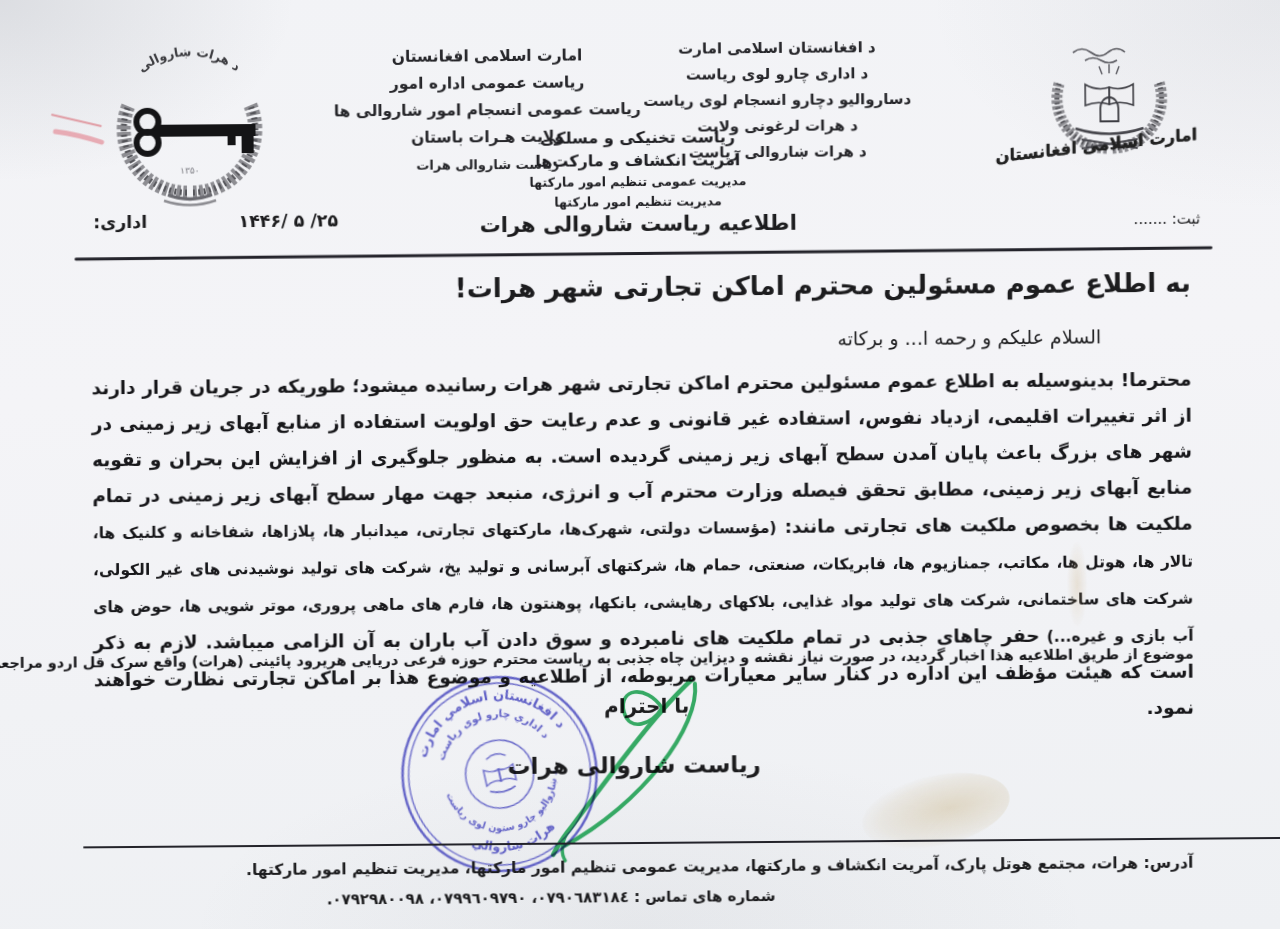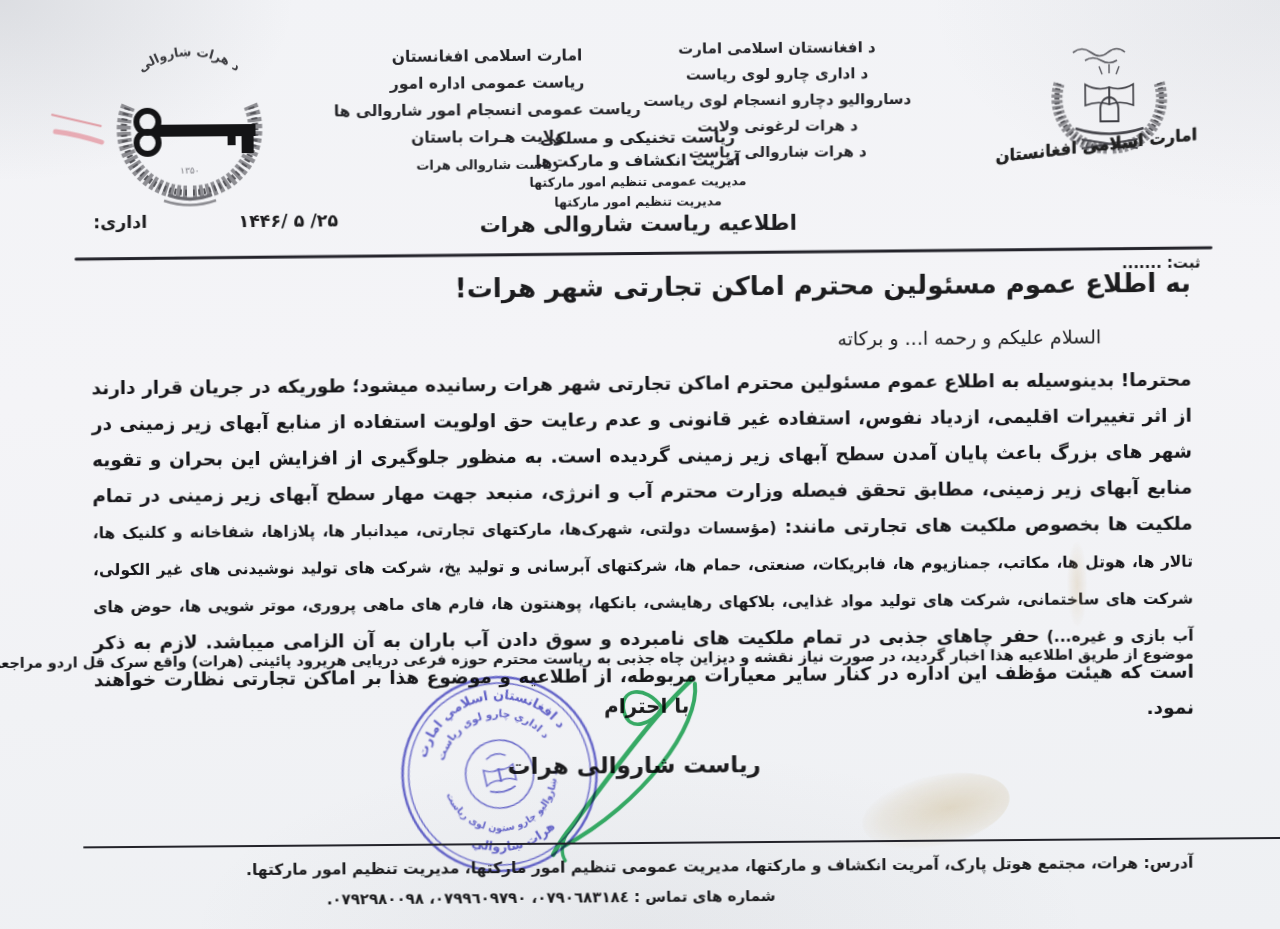--- a/index.html
+++ b/index.html
@@ -25,21 +25,21 @@
 
   
   #col-pashto{top:36px;right:345px;width:310px;font-size:15px;line-height:26px;font-weight:700;color:#26262a;}
   #col-dari{top:42px;left:330px;width:320px;font-size:15.5px;line-height:27px;font-weight:700;color:#26262a;}
   #col-dari .small{font-size:13px;}
   #col-dept{top:126px;left:505px;width:270px;font-weight:700;color:#1f1f23;}
   #col-dept .l1{font-size:16px;line-height:23px;}
   #col-dept .l2{font-size:12.5px;line-height:20px;}
 
   #doc-title{top:212px;left:420px;width:440px;text-align:center;font-size:21px;font-weight:700;letter-spacing:.5px;}
-  #register{top:214px;right:78px;font-size:15px;font-weight:700;margin-top:44px;}
+  #register{top:214px;right:78px;font-size:15px;font-weight:400;}
   #date-block{top:208px;left:95px;width:245px;display:flex;justify-content:space-between;align-items:baseline;font-size:17.5px;font-weight:700;}
   #date-block .digits{direction:ltr;unicode-bidi:embed;letter-spacing:1px;text-align:center;}
 
   .rule{height:3px;background:#23232a;border-radius:2px;}
   #rule-top{top:252px;left:76px;width:1138px;transform:rotate(-.12deg);}
   #rule-bottom{top:842px;left:80px;width:1200px;height:2.4px;}
 
   #heading{top:272px;right:88px;font-size:26px;font-weight:700;white-space:nowrap;}
   #greeting{top:329px;right:178px;font-size:19px;font-weight:500;white-space:nowrap;}
 

